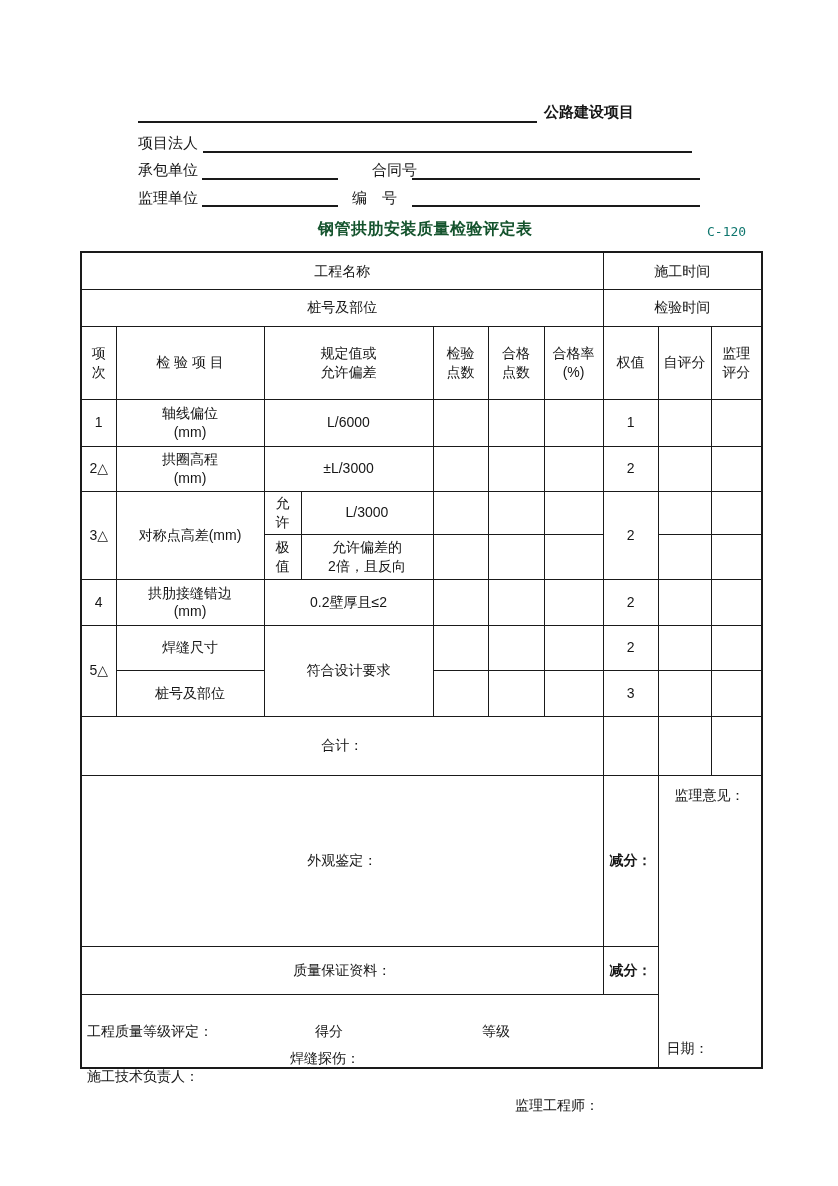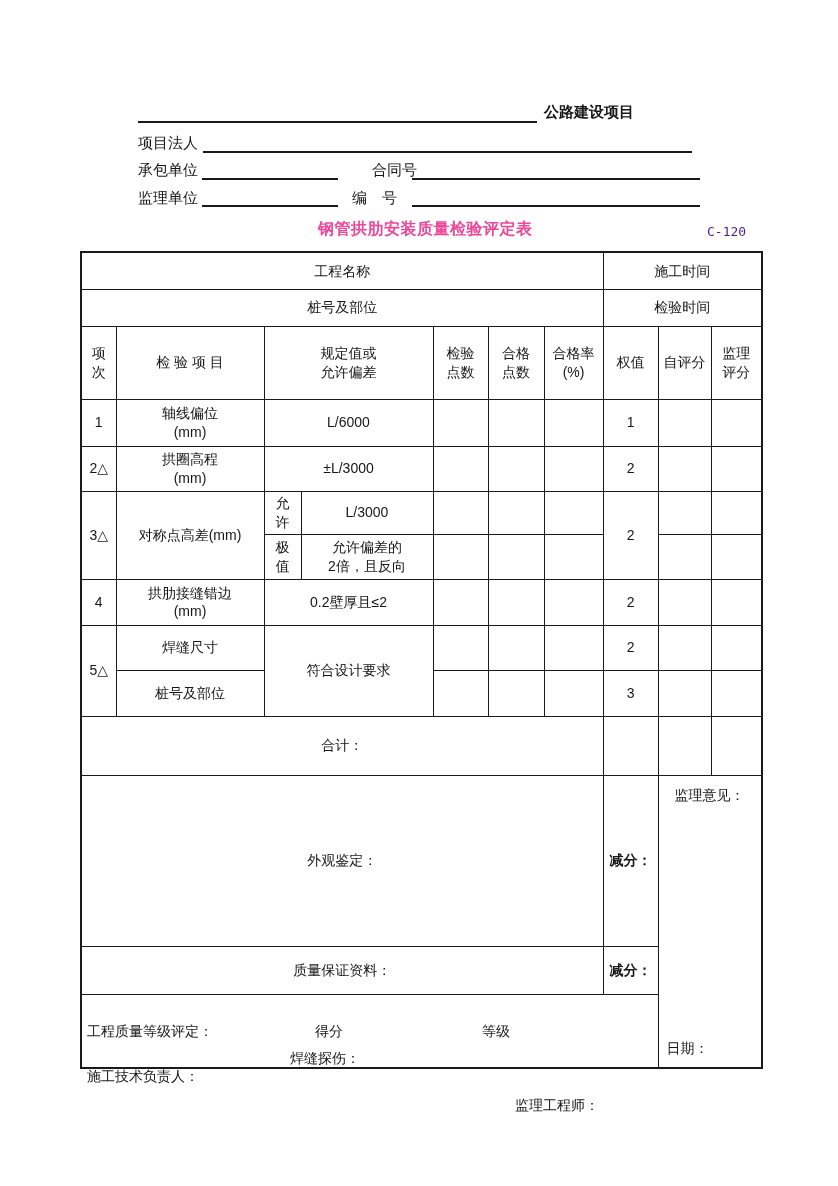--- a/index.html
+++ b/index.html
@@ -5,22 +5,22 @@
   * { margin:0; padding:0; box-sizing:border-box; }
   html,body { background:#fff; }
   .page {
     position:relative; width:838px; height:1186px; background:#ffffff;
     font-family:"Liberation Sans", sans-serif; color:#111; overflow:hidden;
   }
   .abs { position:absolute; }
   .lbl { font-size:15px; color:#161616; white-space:pre; }
   .bold { font-weight:bold; }
   .fill-line { position:absolute; border-bottom:2px solid #1a1a1a; height:0; }
-  .doc-title { font-size:16px; font-weight:bold; letter-spacing:0.5px; color:#ec4899; }
-  .form-code { font-size:13px; font-family:"DejaVu Sans Mono", monospace; color:#4c1d95; }
+  .doc-title { font-size:16px; font-weight:bold; letter-spacing:0.5px; color:#14532d; }
+  .form-code { font-size:13px; font-family:"DejaVu Sans Mono", monospace; color:#0f766e; }
 
   table.main {
     position:absolute; left:80px; top:251px; width:681px;
     border-collapse:collapse; table-layout:fixed;
     border:2px solid #1a1a1a;
   }
   table.main td {
     border:1px solid #1a1a1a; font-size:14px; color:#161616;
     text-align:center; vertical-align:middle; padding:0;
     white-space:pre-line; line-height:1.3; overflow:hidden;

